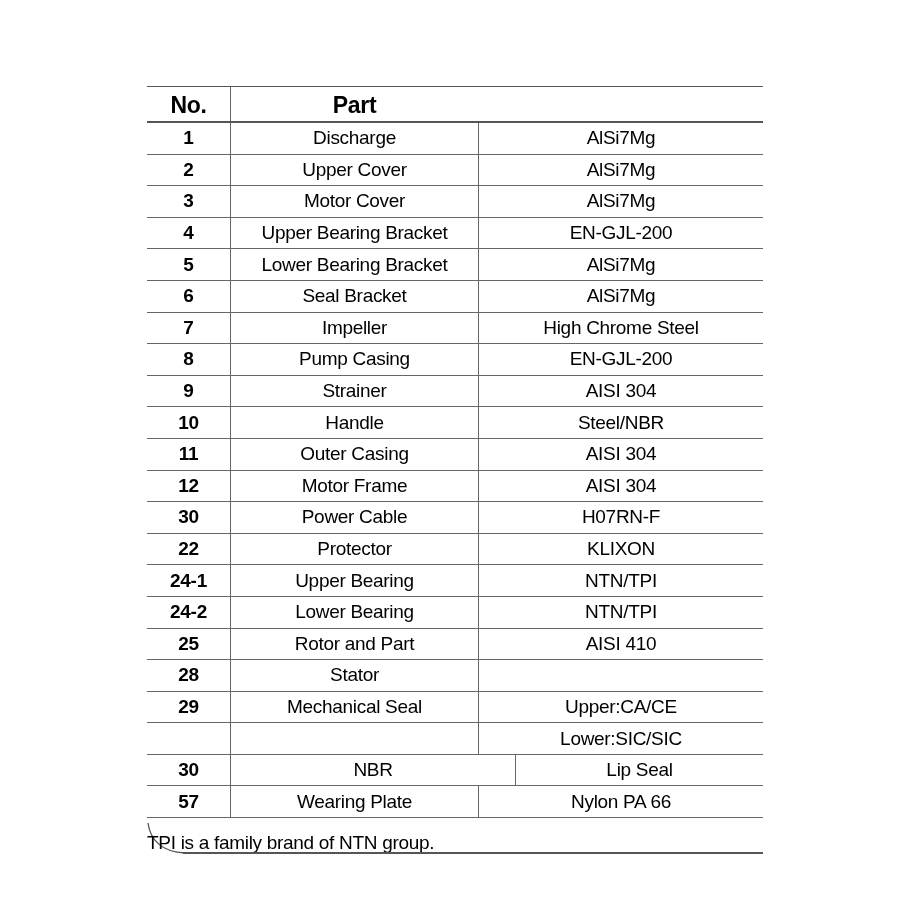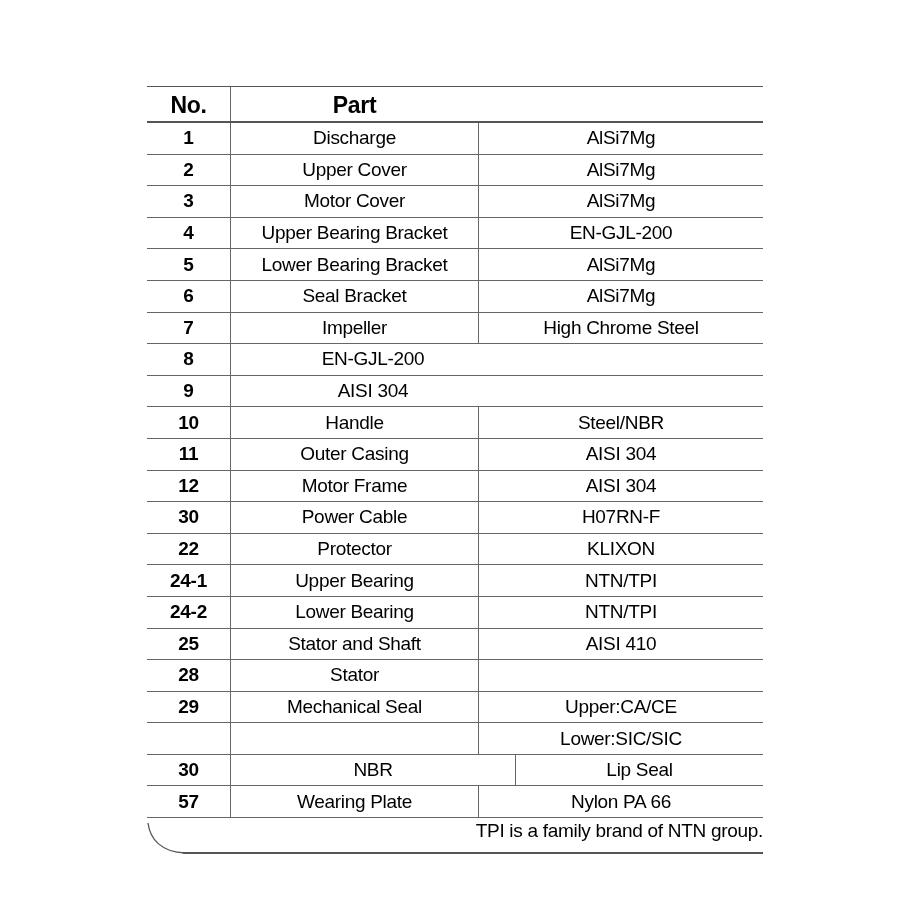--- a/index.html
+++ b/index.html
@@ -12,21 +12,21 @@
     .cell { display: flex; align-items: center; justify-content: center; box-sizing: border-box;
             font-size: 19px; letter-spacing: -0.3px; white-space: nowrap; }
     .c-no { width: 83px; font-weight: bold; }
     .c-part { width: 248px; border-left: 1px solid #666; }
     .c-mat { width: 285px; border-left: 1px solid #666; }
     .header .cell { font-size: 23px; font-weight: bold; padding-top: 2px; }
     .rows { position: absolute; left: 0; top: 37px; width: 616px; }
     .row { display: flex; height: 31.6px; border-bottom: 1px solid #666; box-sizing: border-box; }
     .row .cell { height: 100%; }
     .footer { position: absolute; left: 0; top: 732px; width: 616px; height: 37px; }
-    .footer-text { position: absolute; left: 0; width: 616px; top: 2px; text-align: right; font-size: 19px; letter-spacing: -0.3px; }
+    .footer-text { position: absolute; left: 0; width: 616px; top: 14px; text-align: left; font-size: 19px; letter-spacing: -0.3px; }
     .footer-curve { position: absolute; left: 0; top: 3px; width: 40px; height: 33px; }
     .footer-rule { position: absolute; left: 36px; top: 34px; width: 580px; height: 2px; background: #555; }
   </style>
 </head>
 <body>
 
 <div class="sheet">
   <div class="top-rule"></div>
   <div class="header">
     <div class="cell c-no">No.</div>
@@ -65,24 +65,26 @@
         <div class="cell c-part">Seal Bracket</div>
         <div class="cell c-mat">AlSi7Mg</div>
       </div>
     <div class="row">
         <div class="cell c-no">7</div>
         <div class="cell c-part">Impeller</div>
         <div class="cell c-mat">High Chrome Steel</div>
       </div>
     <div class="row">
         <div class="cell c-no">8</div>
+        <div class="cell c-part">Pump Casing</div>
         <div class="cell c-mat">EN-GJL-200</div>
       </div>
     <div class="row">
         <div class="cell c-no">9</div>
+        <div class="cell c-part">Strainer</div>
         <div class="cell c-mat">AISI 304</div>
       </div>
     <div class="row">
         <div class="cell c-no">10</div>
         <div class="cell c-part">Handle</div>
         <div class="cell c-mat">Steel/NBR</div>
       </div>
     <div class="row">
         <div class="cell c-no">11</div>
         <div class="cell c-part">Outer Casing</div>
@@ -108,21 +110,21 @@
         <div class="cell c-part">Upper Bearing</div>
         <div class="cell c-mat">NTN/TPI</div>
       </div>
     <div class="row">
         <div class="cell c-no">24-2</div>
         <div class="cell c-part">Lower Bearing</div>
         <div class="cell c-mat">NTN/TPI</div>
       </div>
     <div class="row">
         <div class="cell c-no">25</div>
-        <div class="cell c-part">Stator and Shaft</div>
+        <div class="cell c-part">Rotor and Part</div>
         <div class="cell c-mat">AISI 410</div>
       </div>
     <div class="row">
         <div class="cell c-no">28</div>
         <div class="cell c-part">Stator</div>
         <div class="cell c-mat"></div>
       </div>
     <div class="row">
         <div class="cell c-no">29</div>
         <div class="cell c-part">Mechanical Seal</div>

